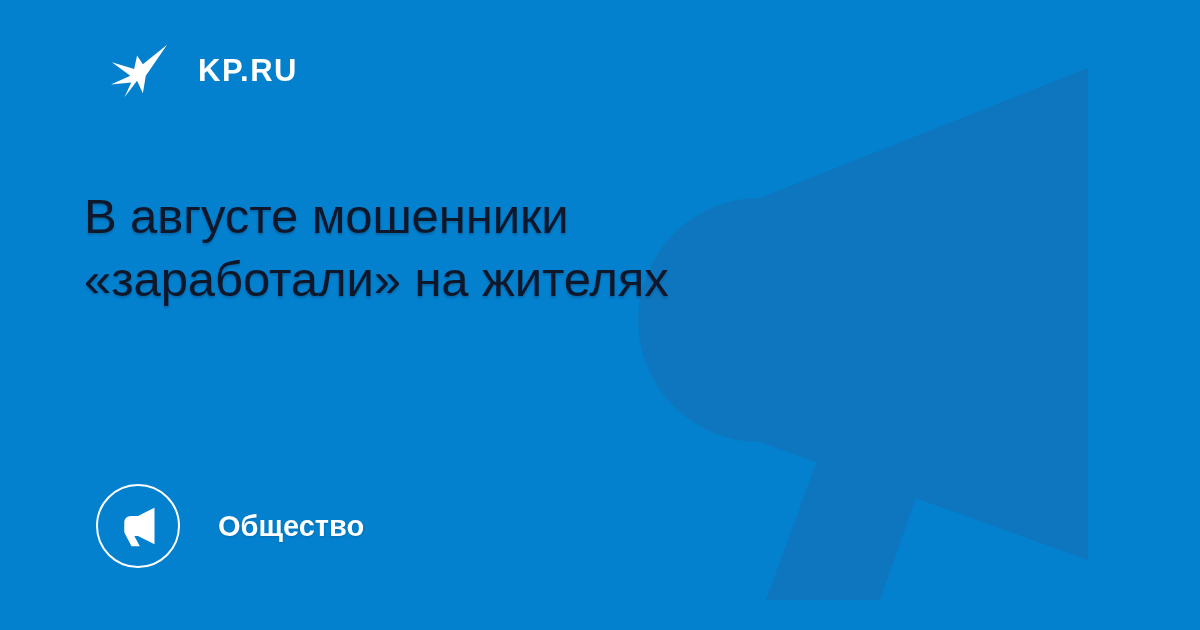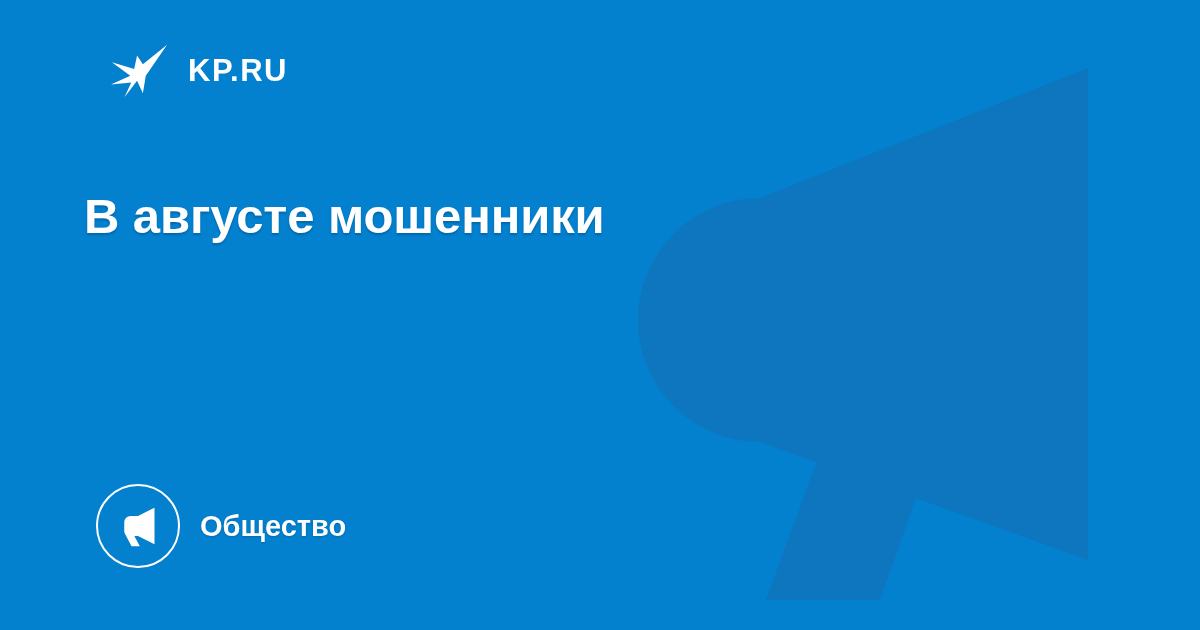--- a/index.html
+++ b/index.html
@@ -29,21 +29,21 @@
     pointer-events: none;
   }
 
   
   .brand {
     position: absolute;
     left: 108px;
     top: 38px;
     display: flex;
     align-items: center;
-    gap: 18px;
+    gap: 28px;
     height: 64px;
   }
   .brand-mark {
     width: 62px;
     height: 62px;
     display: block;
     flex: 0 0 auto;
   }
   .brand-name {
     color: #ffffff;
@@ -53,37 +53,37 @@
     line-height: 1;
     white-space: nowrap;
   }
 
   
   .headline {
     position: absolute;
     left: 84px;
     top: 152px;
     width: 900px;
-    color: #ffffff;
+    color: #0f172a;
     font-size: 49px;
-    font-weight: bold;
+    font-weight: normal;
     line-height: 1.28;
     letter-spacing: -0.1px;
     text-shadow: 0 2px 2px rgba(0, 50, 90, 0.30);
   }
   .headline-line { display: block; white-space: nowrap; }
 
   
   .rubric {
     position: absolute;
     left: 96px;
     top: 483px;
     display: flex;
     align-items: center;
-    gap: 20px;
+    gap: 38px;
     height: 86px;
   }
   .rubric-circle {
     width: 84px;
     height: 84px;
     border: 2px solid #ffffff;
     border-radius: 50%;
     box-sizing: border-box;
     display: flex;
     align-items: center;
@@ -118,20 +118,21 @@
 
   <div class="brand">
     <svg class="brand-mark" viewBox="0 0 64 64" aria-hidden="true">
       <path fill="#ffffff" d="M61 6 L36 26 L30 17 L27 31 L4 24 L23 38 L3 47 L24 45 L17 60 L30 43 L36 56 L39 38 Z"></path>
     </svg>
     <span class="brand-name">KP.RU</span>
   </div>
 
   <h1 class="headline">
     <span class="headline-line">В августе мошенники</span>
+    <span class="headline-line">«заработали» на жителях</span>
   </h1>
 
   <div class="rubric">
     <span class="rubric-circle">
       <svg class="rubric-icon" viewBox="0 0 48 48" aria-hidden="true">
         <path fill="#ffffff" d="M16 13 H24 L42 4 V44 L24 35 H20 L26 46 H17 L10 33 A7 7 0 0 1 9 30 V20 A7 7 0 0 1 16 13 Z"></path>
       </svg>
     </span>
     <span class="rubric-label">Общество</span>
   </div>

